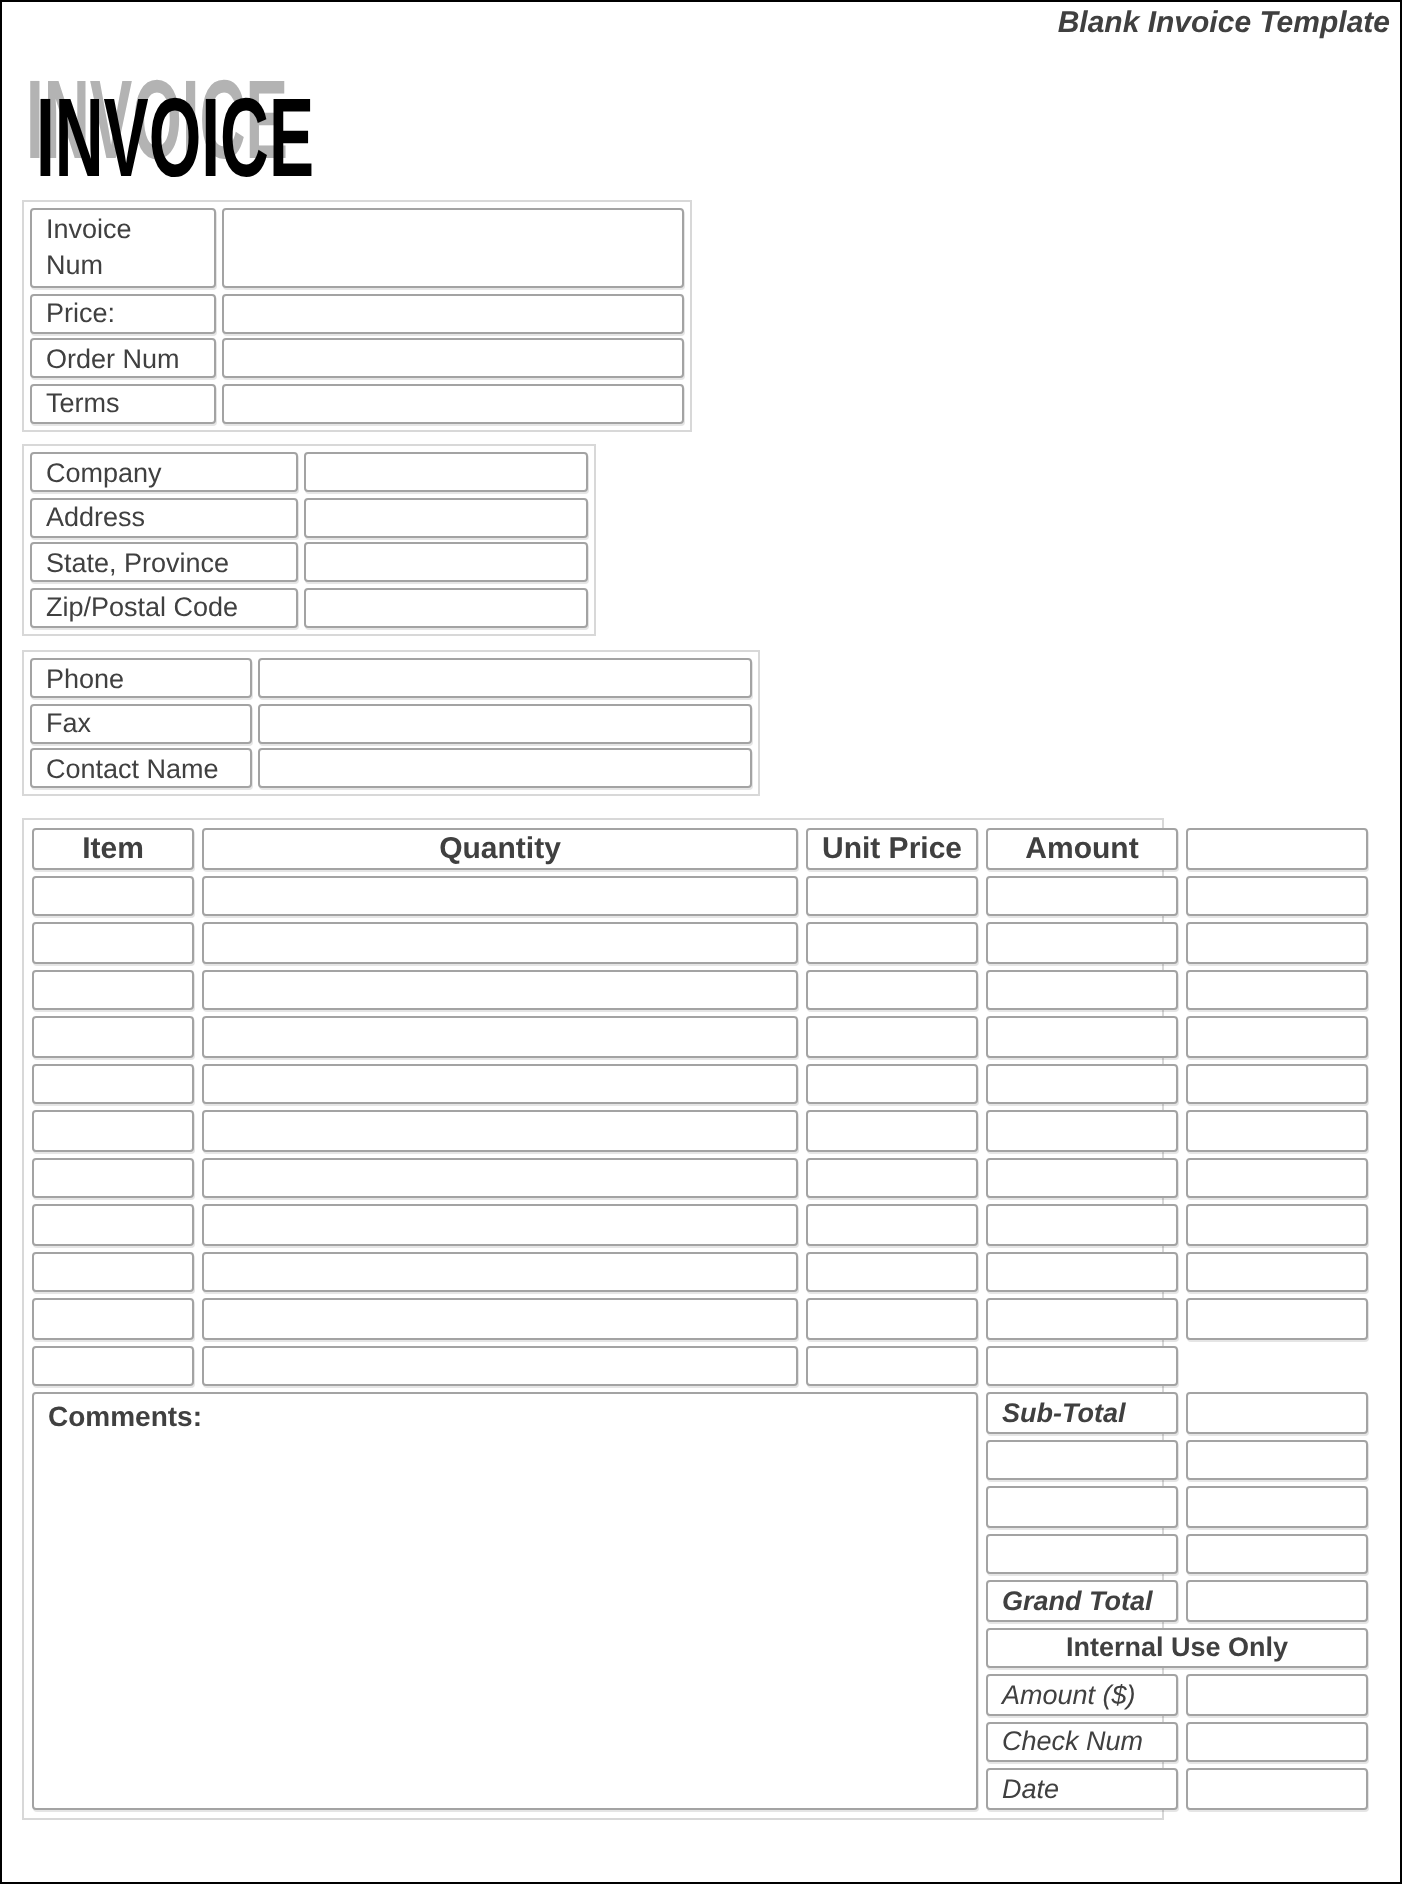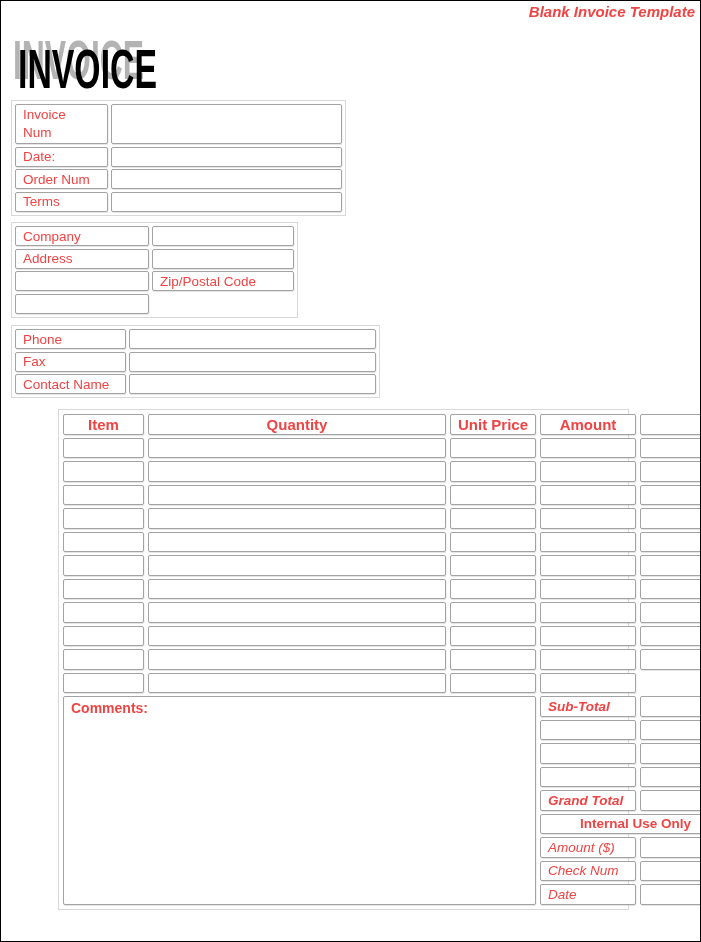--- a/index.html
+++ b/index.html
@@ -4,21 +4,21 @@
 <style>
   html, body { margin: 0; padding: 0; background: #fff; }
   * { box-sizing: border-box; }
   .page {
     position: relative;
     width: 701px;
     height: 942px;
     background: #ffffff;
     border: 1px solid #000000;
     font-family: "Liberation Sans", sans-serif;
-    color: #ef4444;
+    color: #404040;
     overflow: hidden;
   }
   .top-title {
     position: absolute;
     top: 2px;
     right: 5px;
     font-size: 15px;
     font-weight: bold;
     font-style: italic;
     white-space: nowrap;
@@ -47,21 +47,21 @@
     display: flex;
     align-items: center;
     padding: 0 7px;
     font-size: 13.5px;
     white-space: nowrap;
     overflow: hidden;
   }
   .wrap { white-space: normal; line-height: 1.3; }
   .wrap span { max-width: 64px; display: inline-block; }
 
-  #items { left: 10px; top: 408px; width: 571px; padding: 4px; margin-left: 47px; }
+  #items { left: 10px; top: 408px; width: 571px; padding: 4px; }
   #items .grid {
     grid-template-columns: 81px 298px 86px 96px 91px;
     grid-template-rows: repeat(21, 20.5px);
     column-gap: 4px;
     row-gap: 3px;
   }
   .hdr { font-weight: bold; font-size: 15px; justify-content: center; padding: 0 2px; }
   .bold { font-weight: bold; }
   .center { justify-content: center; }
 
@@ -91,35 +91,36 @@
     <text class="title-shadow" x="0" y="42" font-size="56" textLength="131" lengthAdjust="spacingAndGlyphs">INVOICE</text>
     <text class="title-main" x="5" y="51" font-size="56" textLength="139" lengthAdjust="spacingAndGlyphs">INVOICE</text>
   </svg>
 
   <div class="group" id="invoice-info" style="left:10px; top:99px; width:335px;">
     <div class="grid">
       <div class="cell wrap">
           <span>Invoice Num</span>
         </div>
       <div class="cell"></div>
-      <div class="cell">Date:</div>
+      <div class="cell">Price:</div>
       <div class="cell"></div>
       <div class="cell">Order Num</div>
       <div class="cell"></div>
       <div class="cell">Terms</div>
       <div class="cell"></div>
     </div>
   </div>
 
   <div class="group" id="customer-info" style="left:10px; top:221px; width:287px;">
     <div class="grid">
       <div class="cell">Company</div>
       <div class="cell"></div>
       <div class="cell">Address</div>
       <div class="cell"></div>
+      <div class="cell">State, Province</div>
       <div class="cell"></div>
       <div class="cell">Zip/Postal Code</div>
       <div class="cell"></div>
     </div>
   </div>
 
   <div class="group" id="contact-info" style="left:10px; top:324px; width:369px;">
     <div class="grid">
       <div class="cell">Phone</div>
       <div class="cell"></div>

